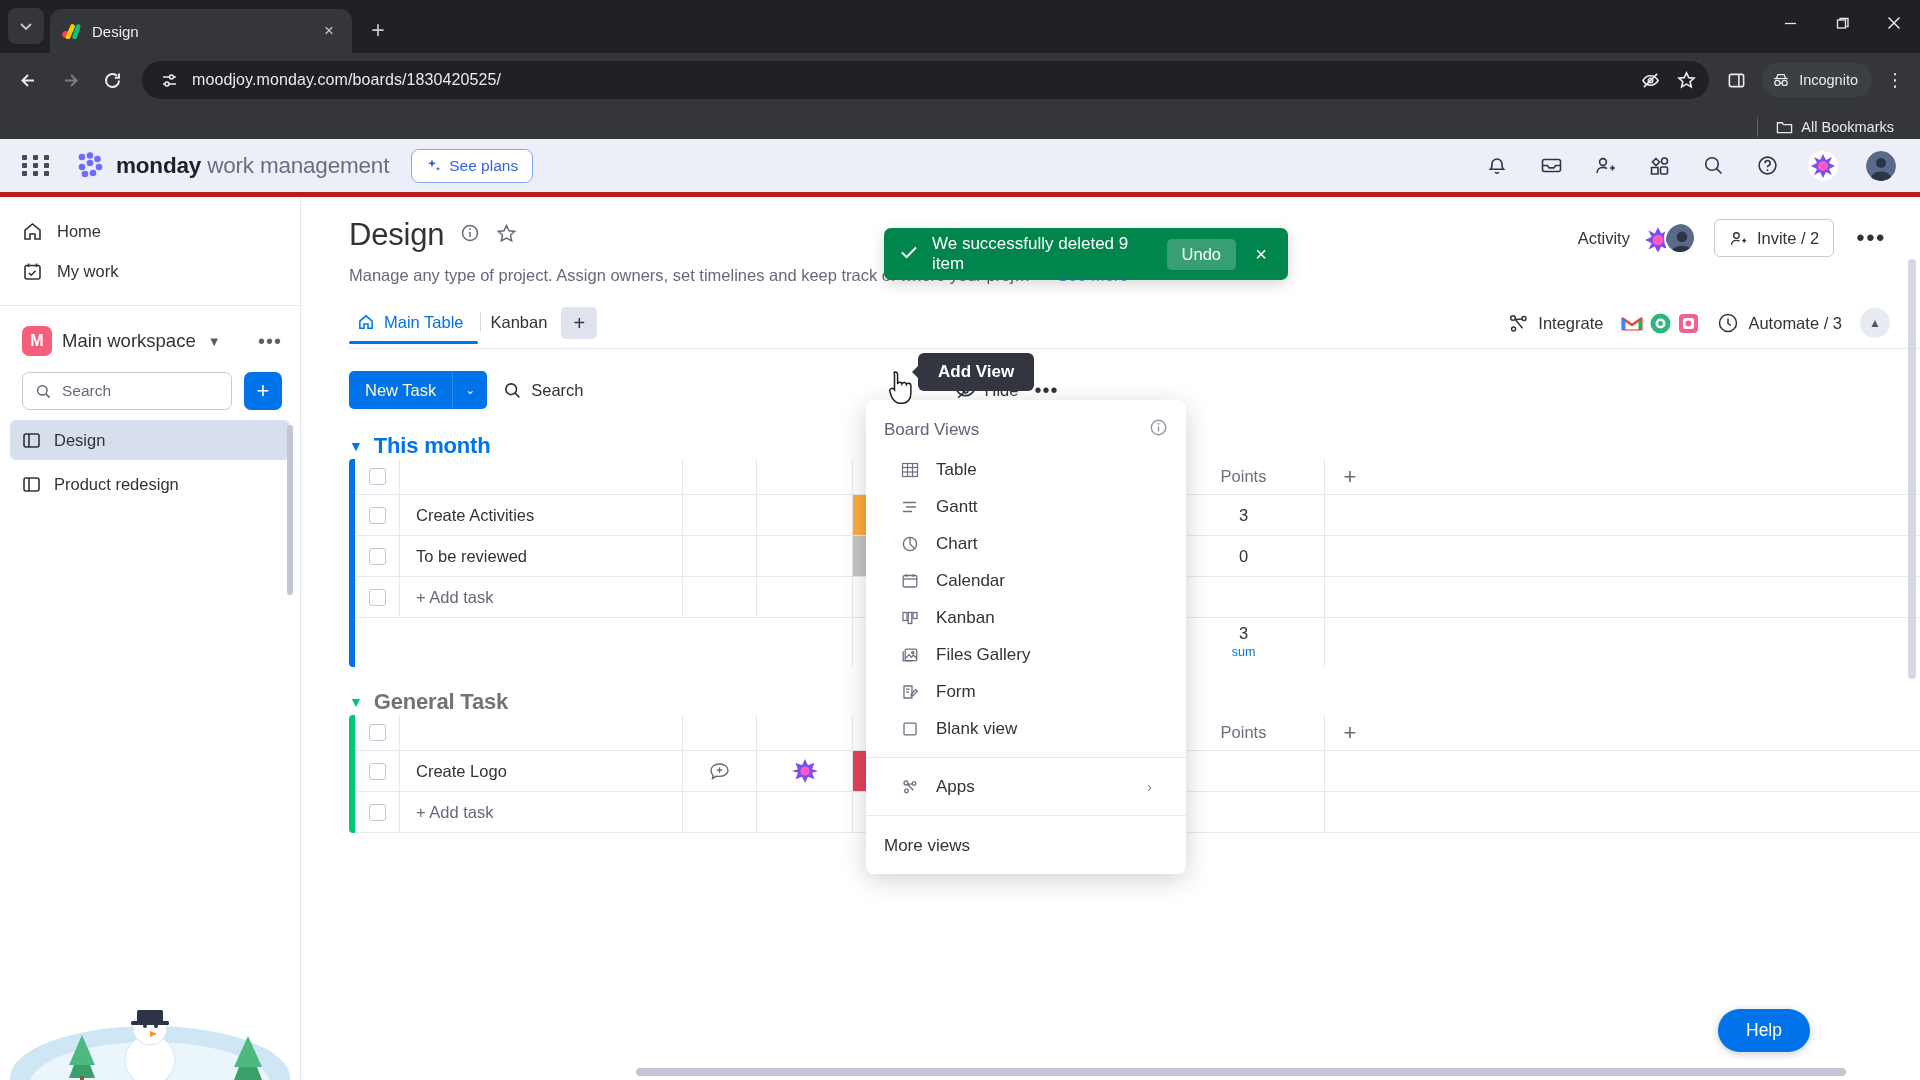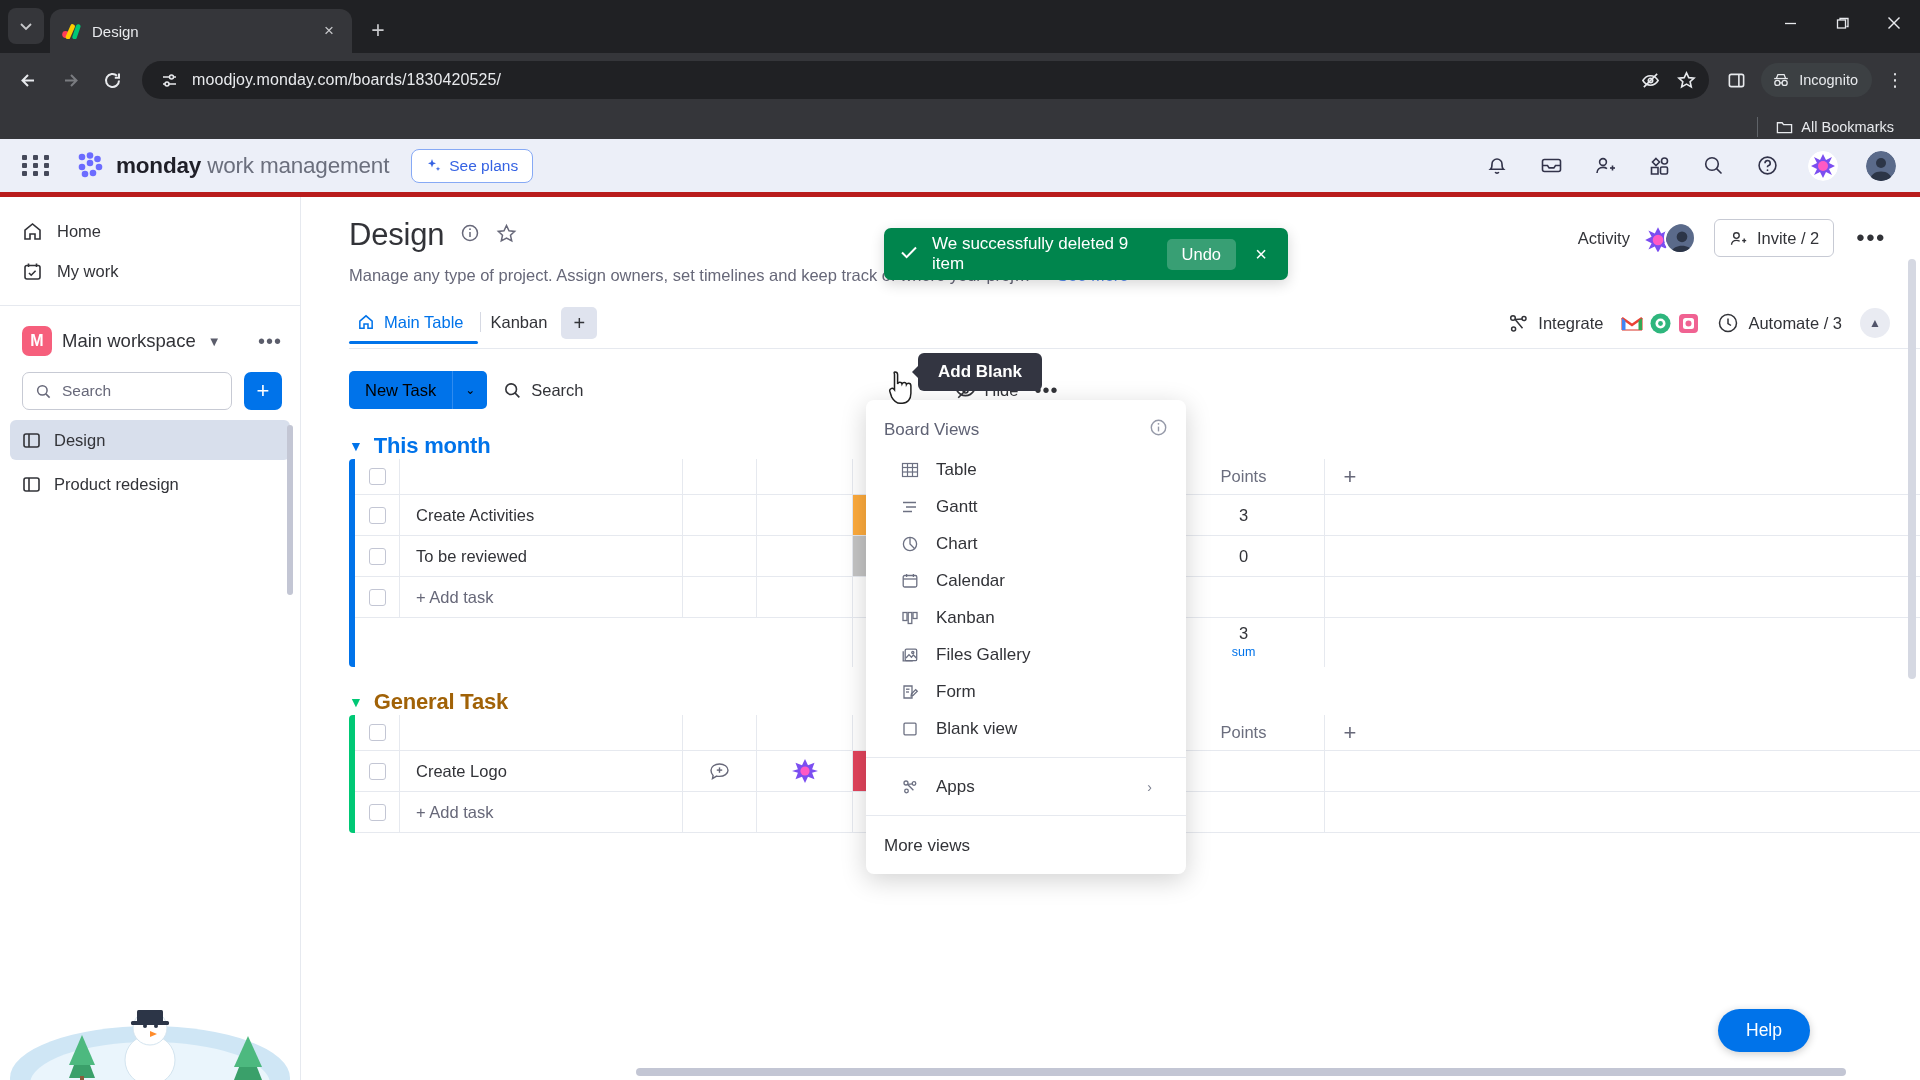--- a/index.html
+++ b/index.html
@@ -158,21 +158,21 @@
   .integrate { display:flex; align-items:center; gap: 9px; color:#323338; font-size:16.5px; }
   .int-apps { display:flex; align-items:center; gap: 6px; }
   .int-app { width: 22px; height:22px; border-radius:4px; display:flex; align-items:center; justify-content:center; font-size:13px;}
   .automate { display:flex; align-items:center; gap: 9px; color:#323338; font-size:16.5px; }
   .collapse-btn { width: 30px; height:30px; border-radius:50%; background:#e9ebf2; display:flex;
     align-items:center; justify-content:center; color:#51546a; font-size: 12px; }
 
   .toolbar { display:flex; align-items:center; gap: 16px; margin: 22px 0 0 48px; }
   .newtask {
     height: 38px; background:#0073ea; border-radius:5px; display:flex; align-items:center;
-    color:#000000; font-size: 16.5px; overflow:hidden;
+    color:#fef9c3; font-size: 16.5px; overflow:hidden;
   }
   .newtask .lbl { padding: 0 16px; }
   .newtask .split { width:1px; height:38px; background:#2f8bef; }
   .newtask .car { width: 34px; display:flex; align-items:center; justify-content:center; font-size:12px; }
   .tb-item { display:flex; align-items:center; gap: 9px; color:#323338; font-size: 16.5px; }
   .tb-item svg { stroke:#323338; fill:none; stroke-width:1.7; }
 
   
   .group { margin-left: 48px; margin-top: 24px; }
   .group-head { display:flex; align-items:center; gap: 11px; }
@@ -797,21 +797,21 @@
                 </div>
                 <div class="sum-cell" style="width:50px;border-right:none"></div>
               </div>
             </div>
           </div>
         </div>
 
         <div class="group" style="margin-top:22px">
           <div class="group-head">
             <span class="gcaret" style="color:#00c875">▼</span>
-            <span class="gname" style="color:#a16207">General Task</span>
+            <span class="gname" style="color:#737373">General Task</span>
           </div>
           <div class="tbl">
             <div class="gbar" style="background:#00c875"></div>
             <div class="tblwrap">
               <div class="trow head">
                 <div class="cell chk">
                     <span class="cbox"></span>
                   </div>
                 <div class="cell name"></div>
                 <div class="cell icon"></div>
@@ -897,21 +897,21 @@
           <span>
             <svg width="22" height="22" viewBox="0 0 22 22" stroke="#fff" fill="none" stroke-width="2">
                 <path d="M4 11.5l4.6 4.6L18 6.5"></path>
               </svg>
           </span>
           <span class="msg">We successfully deleted 9 item</span>
           <span class="undo">Undo</span>
           <span class="x">×</span>
         </div>
 
-        <div class="tooltip">Add Blank</div>
+        <div class="tooltip">Add View</div>
         <div class="cursor">
           <svg width="30" height="38" viewBox="0 0 30 38">
             <path d="M8 2c1.6 0 2.6 1.2 2.6 2.6v9.3c.4-1 1.2-1.6 2.2-1.6 1.2 0 2 .7 2.2 1.7.4-.9 1.2-1.4 2.2-1.4 1.2 0 2.1.8 2.2 1.9.4-.8 1.2-1.3 2.1-1.3 1.4 0 2.4 1.1 2.4 2.6v7.5c0 6-3.4 10-8.6 10h-2.2c-4.1 0-6-1.9-8.4-6.2L3 22c-.7-1.3-.2-2.8 1.1-3.4 1-.5 2.1-.2 2.9.7l.5.6V4.6C7.5 3.2 6.4 2 8 2z" fill="#fff" stroke="#1f1f1f" stroke-width="1.5"></path>
           </svg>
         </div>
 
         <div class="menu">
           <div class="menu-head">
             <span class="t">Board Views</span>
             <span class="i">

